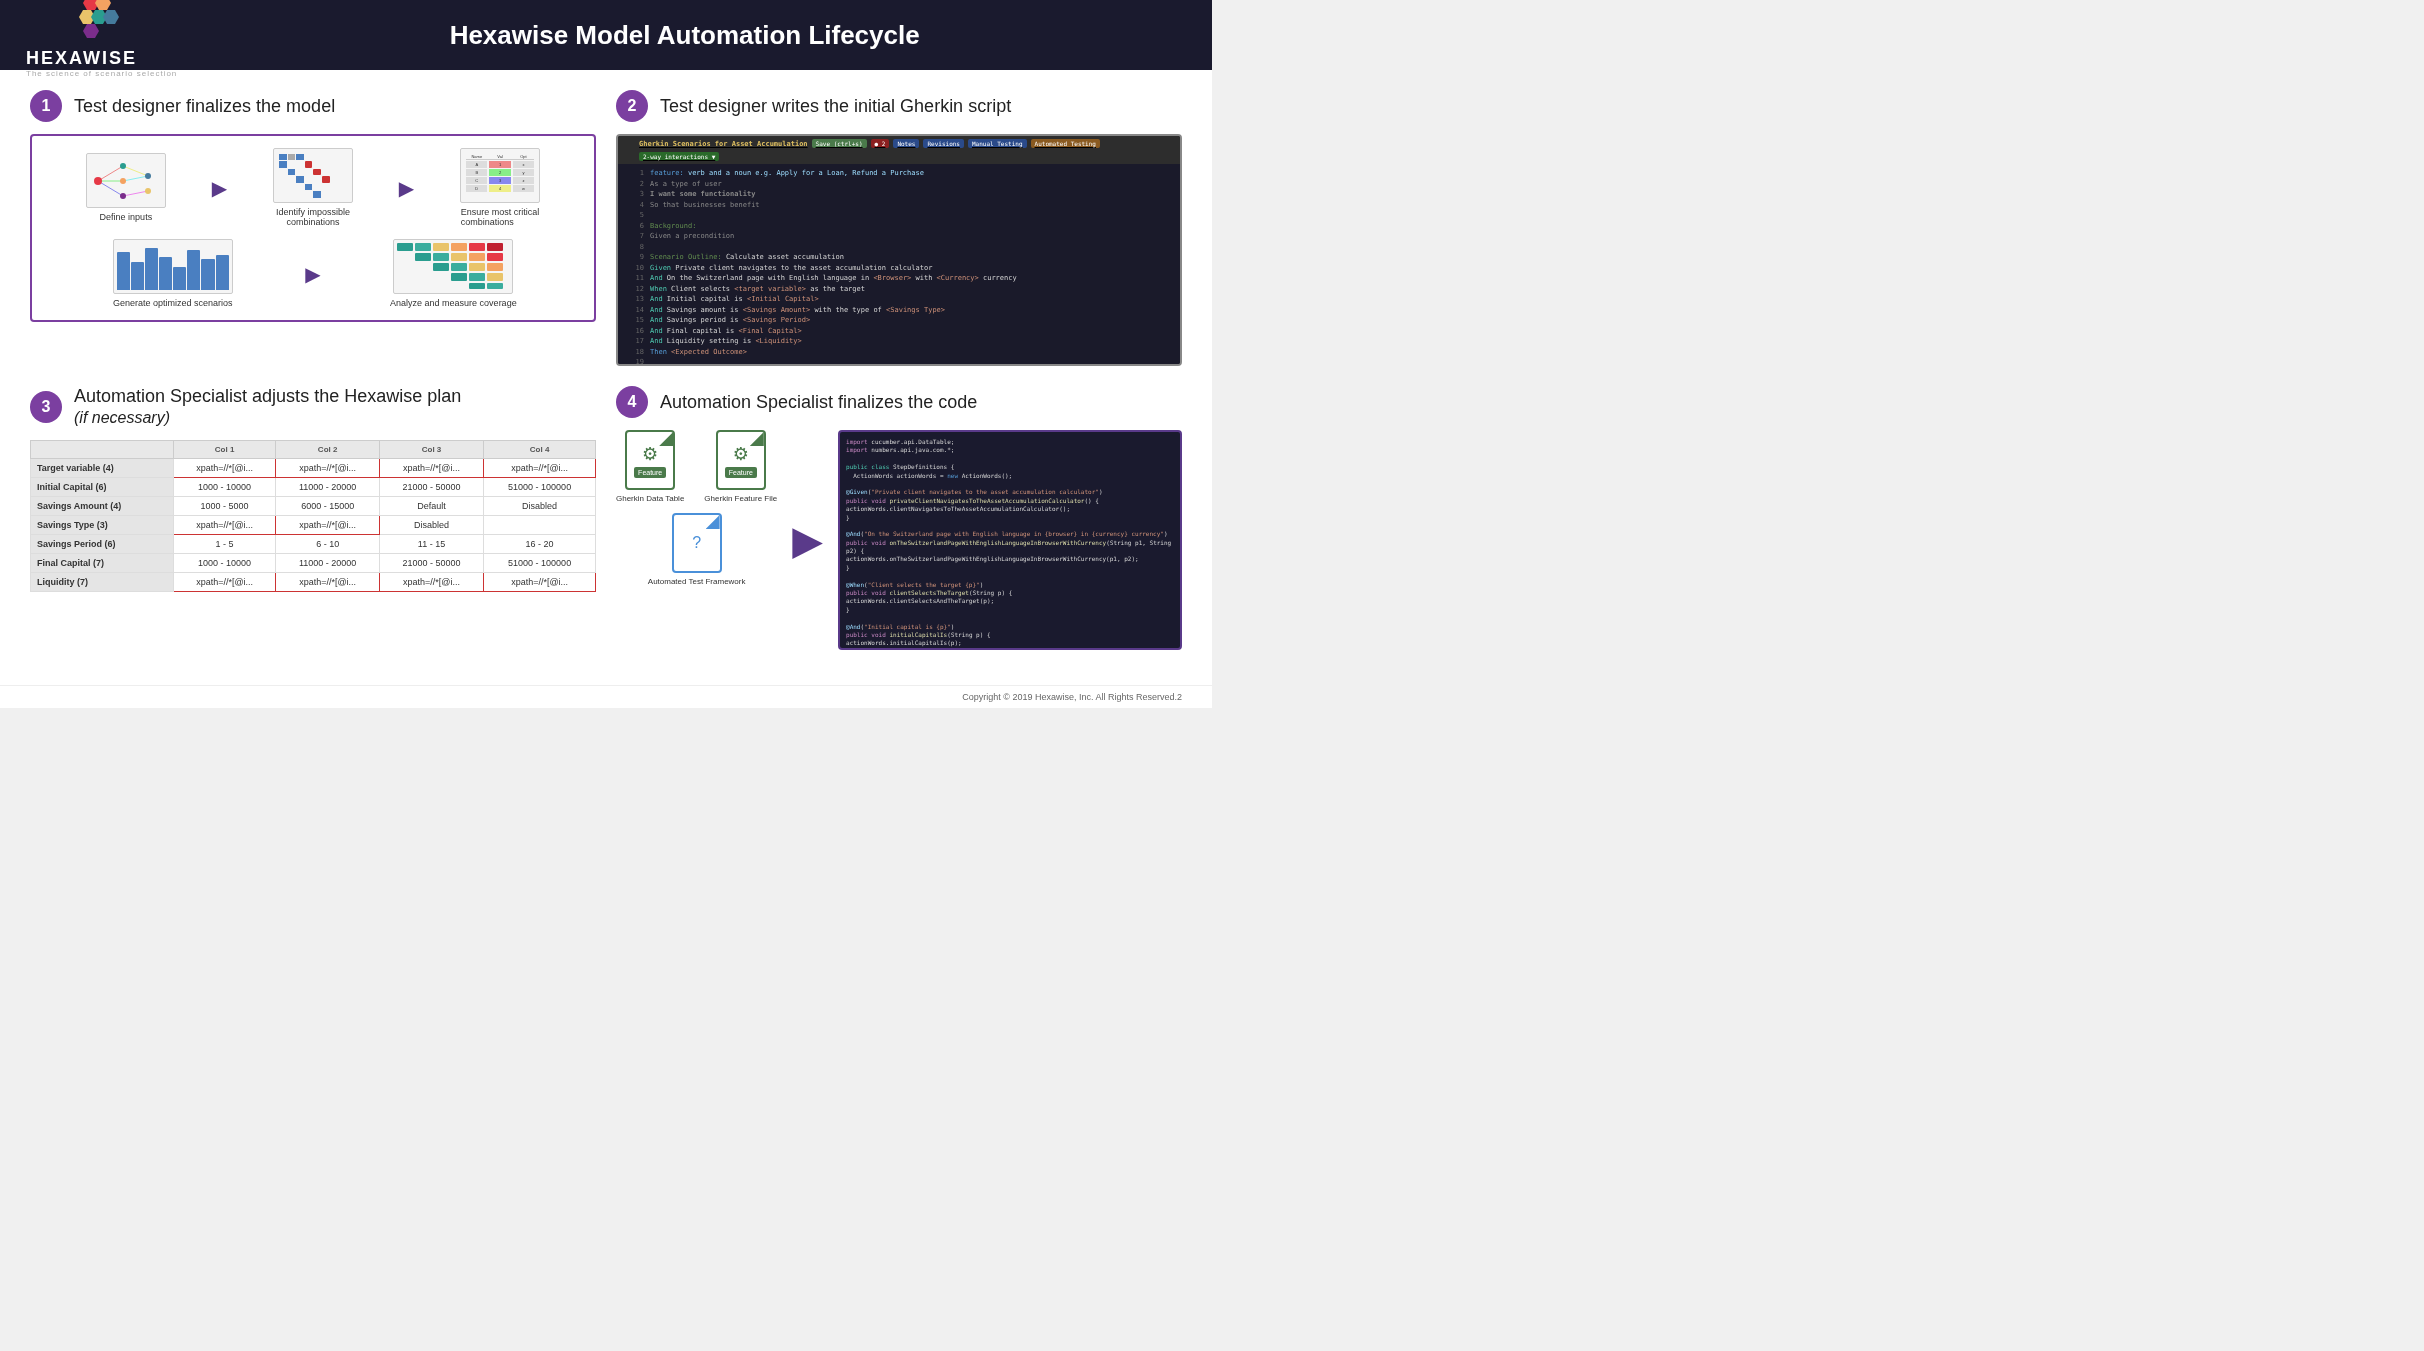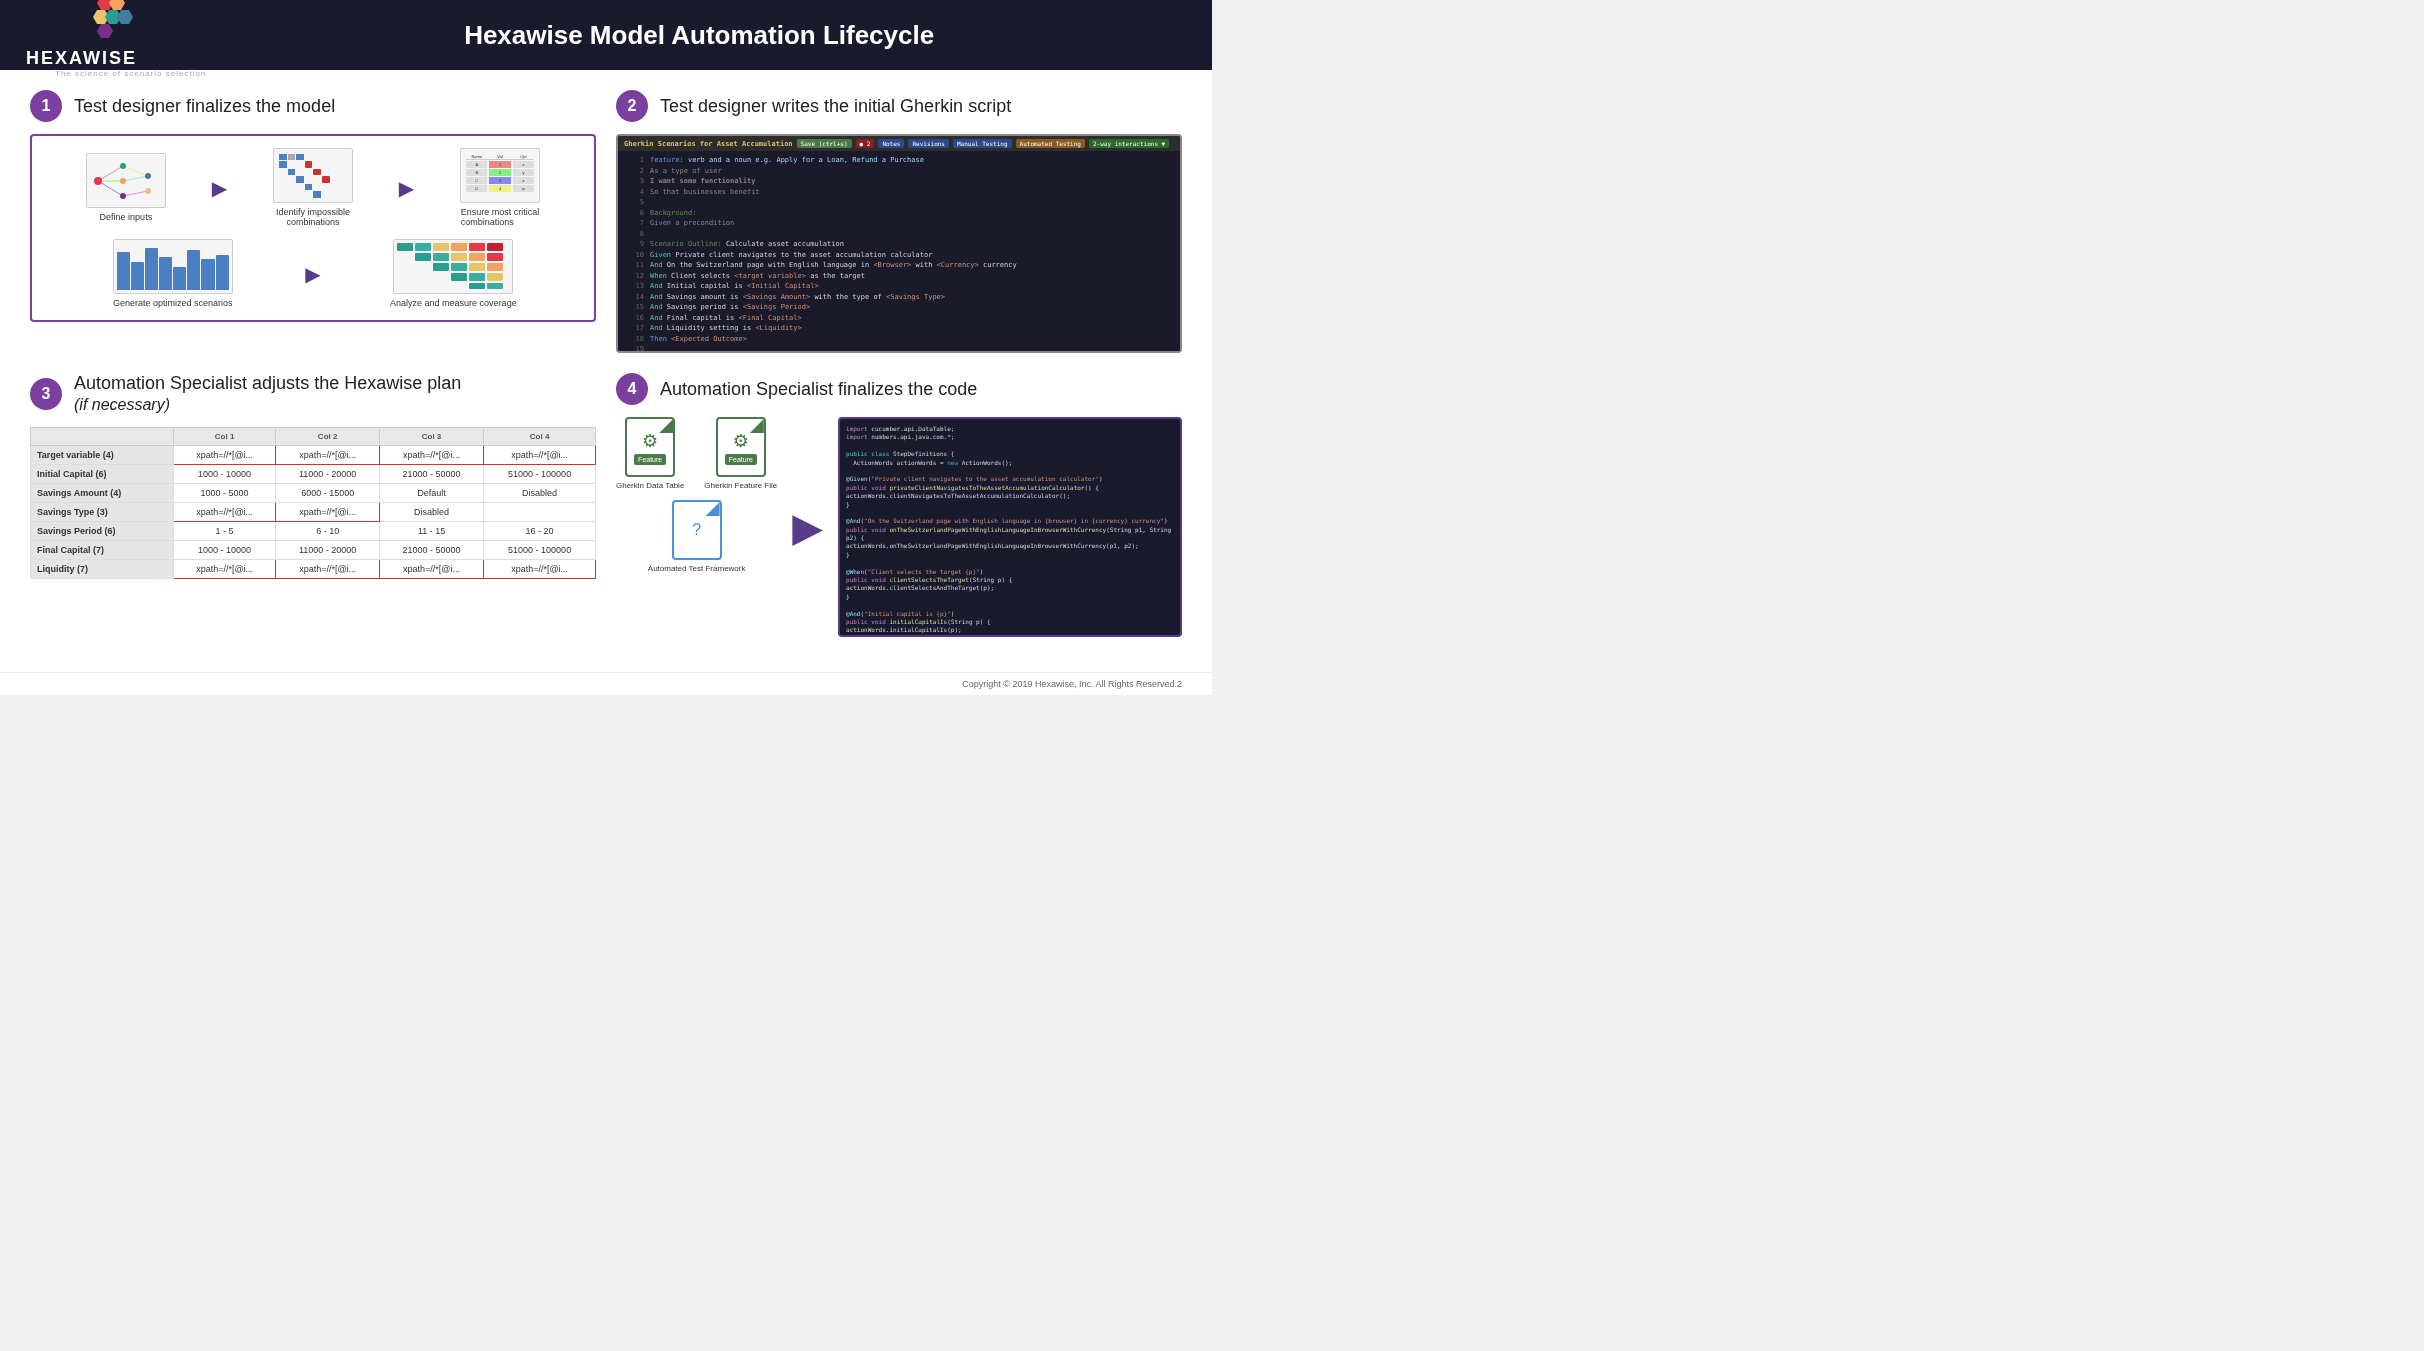--- a/index.html
+++ b/index.html
@@ -25,21 +25,20 @@
     .logo-brand {
       color: white;
       font-size: 18px;
       font-weight: 900;
       letter-spacing: 2px;
     }
     .logo-tagline {
       color: #aaa;
       font-size: 8px;
       letter-spacing: 1px;
-      margin-left: 29px;
     }
     .header-title {
       flex: 1;
       text-align: center;
       color: white;
       font-size: 26px;
       font-weight: 900;
     }
     .main-content {
       background: white;
@@ -135,23 +134,24 @@
       border-radius: 4px;
       overflow: hidden;
       font-size: 7px;
       font-family: monospace;
       background: #1e1e1e;
     }
     .gherkin-toolbar {
       background: #2d2d2d;
       display: flex;
       align-items: center;
-      padding: 3px 6px;
+      padding: 3px 21px;
       gap: 4px;
       flex-wrap: wrap;
+      text-decoration: underline;
     }
     .gherkin-toolbar-title {
       color: #e0c060;
       font-size: 7px;
       font-weight: bold;
     }
     .gherkin-btn {
       background: #4a7a4a;
       color: white;
       font-size: 6px;

